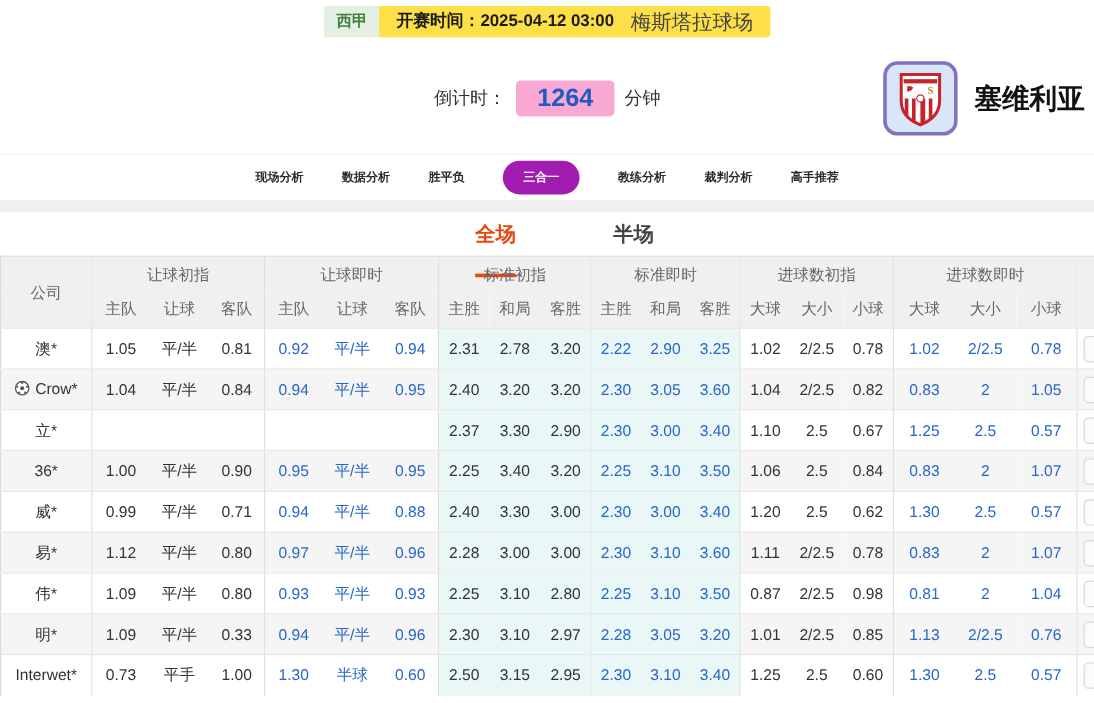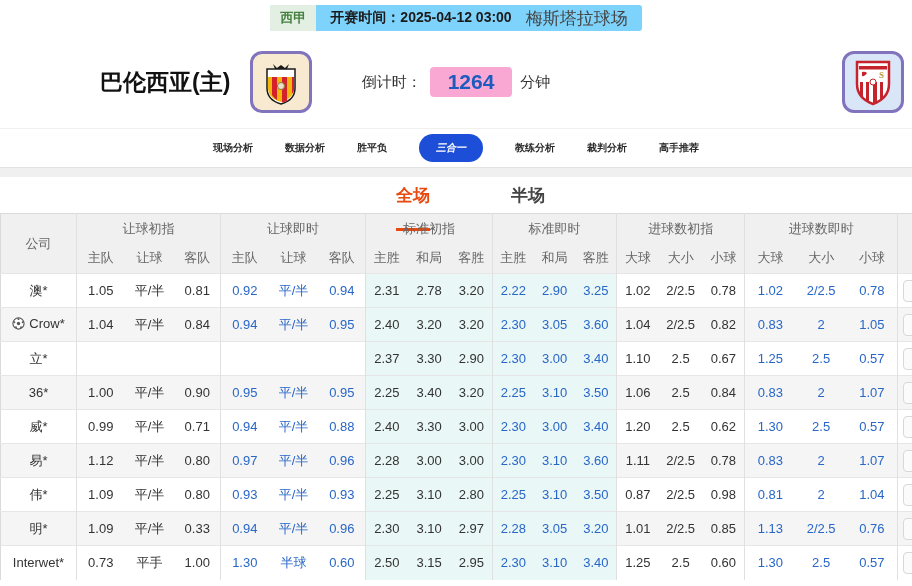--- a/index.html
+++ b/index.html
@@ -1,42 +1,42 @@
 <!DOCTYPE html>
 <html><head>
 <meta charset="utf-8">
 <style>
   * { margin:0; padding:0; box-sizing:border-box; }
   html,body { width:912px; height:586px; overflow:hidden; background:#fff;
     font-family:"Liberation Sans","DejaVu Sans",sans-serif; color:#333; }
 
   
   .topbar { height:36px; display:flex; justify-content:center; align-items:center; }
-  .topstrip { display:flex; align-items:center; background:#7dd3fc; border-radius:3px; height:26px; overflow:hidden; }
+  .topstrip { display:flex; align-items:center; background:#fde047; border-radius:3px; height:26px; overflow:hidden; }
   .league-badge { background:#e3efe3; color:#44803f; font-weight:bold; font-size:13px; padding:0 10px; height:26px; display:flex; align-items:center; }
   .kickoff { font-weight:bold; color:#1a1a1a; font-size:14px; padding:0 14px; }
   .venue { color:#444; font-size:17px; padding-right:14px; }
 
   
   .teamsrow { height:92px; display:flex; align-items:center; position:relative; }
   .home-zone { position:absolute; left:100px; top:0; height:92px; display:flex; align-items:center; gap:20px; }
   .away-zone { position:absolute; right:8px; top:0; height:92px; display:flex; align-items:center; gap:14px; }
   .team-name { font-size:23px; font-weight:bold; color:#111; }
   .crest-box { width:62px; height:62px; border:3px solid #8273bd; border-radius:12px; display:flex; align-items:center; justify-content:center; }
   .crest-home { background:#f7ead0; }
   .crest-away { background:#d9e6f7; }
   .center-zone { position:absolute; left:0; right:0; top:0; height:92px; display:flex; align-items:center; justify-content:center; gap:8px; pointer-events:none; }
   .cd-label,.cd-unit { font-size:15px; color:#333; }
   .cd-box { background:#f9a8d4; border-radius:4px; padding:3px 18px; }
   .cd-value { color:#1d5bbf; font-weight:bold; font-size:21px; }
 
   
   .nav { height:40px; display:flex; align-items:center; justify-content:center; gap:32px; border-top:1px solid #f0f0f0; border-bottom:1px solid #e2e2e2; }
   .nav-item { font-size:10px; font-weight:bold; color:#2b2b2b; text-decoration:none; cursor:pointer; }
-  .nav-item.pill { background:#1d4ed8; color:#fff; padding:7px 17px; border-radius:17px;font-style:italic; }
+  .nav-item.pill { background:#a21caf; color:#fff; padding:7px 17px; border-radius:17px; }
   .grayband { height:9px; background:#f0f0f0; }
 
   
   .subtabs { height:36px; display:flex; align-items:flex-start; justify-content:center; gap:52px; padding-top:7px; }
   .subtab { font-size:17px; font-weight:bold; color:#444; cursor:pointer; padding-bottom:21px;margin-left:29px; }
   .subtab.active { color:#e8490f; border-bottom:3px solid #e8490f; }
 
   
   table { border-collapse:collapse; width:912px; table-layout:fixed;
     border-top:1px solid #dadada; border-left:1px solid #dadada; }
@@ -62,50 +62,36 @@
     <span class="venue">梅斯塔拉球场</span>
   </div>
 </div>
 
 <div class="teamsrow">
   <div class="center-zone">
     <span class="cd-label">倒计时：</span>
     <span class="cd-box"><span class="cd-value">1264</span></span>
     <span class="cd-unit">分钟</span>
   </div>
-  <div class="home-zone">
-    <span class="team-name">巴伦西亚(主)</span>
-    <span class="crest-box crest-home">
-      <svg width="44" height="48" viewBox="0 0 44 48">
-        <path d="M14 6 L18 10 L22 7 L26 10 L30 6 L28 11 L16 11 Z" fill="#1a1a1a"></path>
-        <path d="M8 11 H36 V30 Q36 42 22 46 Q8 42 8 30 Z" fill="#fff" stroke="#1a1a1a" stroke-width="1.5"></path>
-        <rect x="9" y="12" width="26" height="6" fill="#fff"></rect>
-        <path d="M9 19 H35 V30 Q35 40 22 44 Q9 40 9 30 Z" fill="#f4b50c"></path>
-        <path d="M13 19 H18 V42 Q15 40 13 37 Z" fill="#d3222a"></path>
-        <path d="M23 19 H28 V43 Q25.5 44 23 44.5 Z" fill="#d3222a"></path>
-        <path d="M33 19 H35 V30 Q35 33 34 35 L33 35 Z" fill="#d3222a"></path>
-        <circle cx="22" cy="28" r="3.5" fill="#e8e0c8" stroke="#8a7a40"></circle>
-      </svg>
-    </span>
-  </div>
   <div class="away-zone">
     <span class="crest-box crest-away">
       <svg width="42" height="48" viewBox="0 0 42 48">
         <path d="M5 4 H37 V26 Q37 40 21 46 Q5 40 5 26 Z" fill="#fff" stroke="#c5242c" stroke-width="2.5"></path>
         <rect x="7" y="8" width="28" height="3.5" fill="#c5242c"></rect>
         <path d="M10 14 Q13 13 15 15 Q13 19 10 18 Z" fill="#c5242c"></path>
         <text x="27" y="20" font-size="9" fill="#b89437" font-family="serif" font-weight="bold">S</text>
         <path d="M7 24 H35 V27 Q35 38 21 44 Q7 38 7 27 Z" fill="#fff"></path>
         <path d="M11 24 V41 Q9 39 8 37 L8 24 Z" fill="#c5242c"></path>
         <path d="M17 24 V44 Q15 43 14 42 L14 24 Z" fill="#c5242c"></path>
         <path d="M25 24 V44 Q23 44.5 21 45 L21 24 Z" fill="#c5242c"></path>
         <path d="M31 24 V40 Q29 41.5 28 42 L28 24 Z" fill="#c5242c"></path>
         <circle cx="21" cy="24" r="3" fill="#fff" stroke="#c5242c"></circle>
       </svg>
     </span>
+    <span class="team-name">塞维利亚</span>
   </div>
 </div>
 
 <div class="nav">
   <span class="nav-item">现场分析</span>
   <span class="nav-item">数据分析</span>
   <span class="nav-item">胜平负</span>
   <span class="nav-item pill">三合一</span>
   <span class="nav-item">教练分析</span>
   <span class="nav-item">裁判分析</span>

